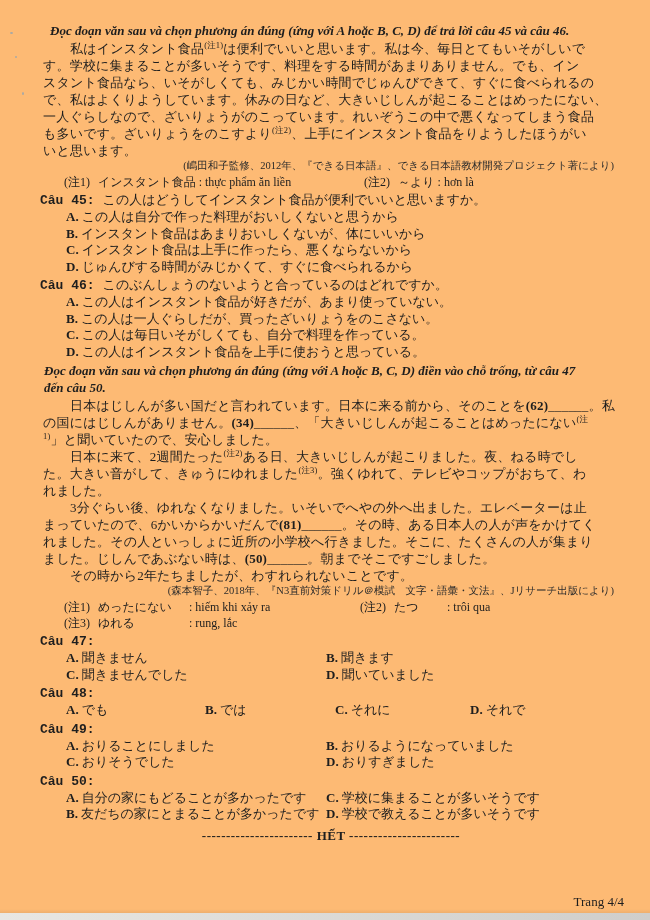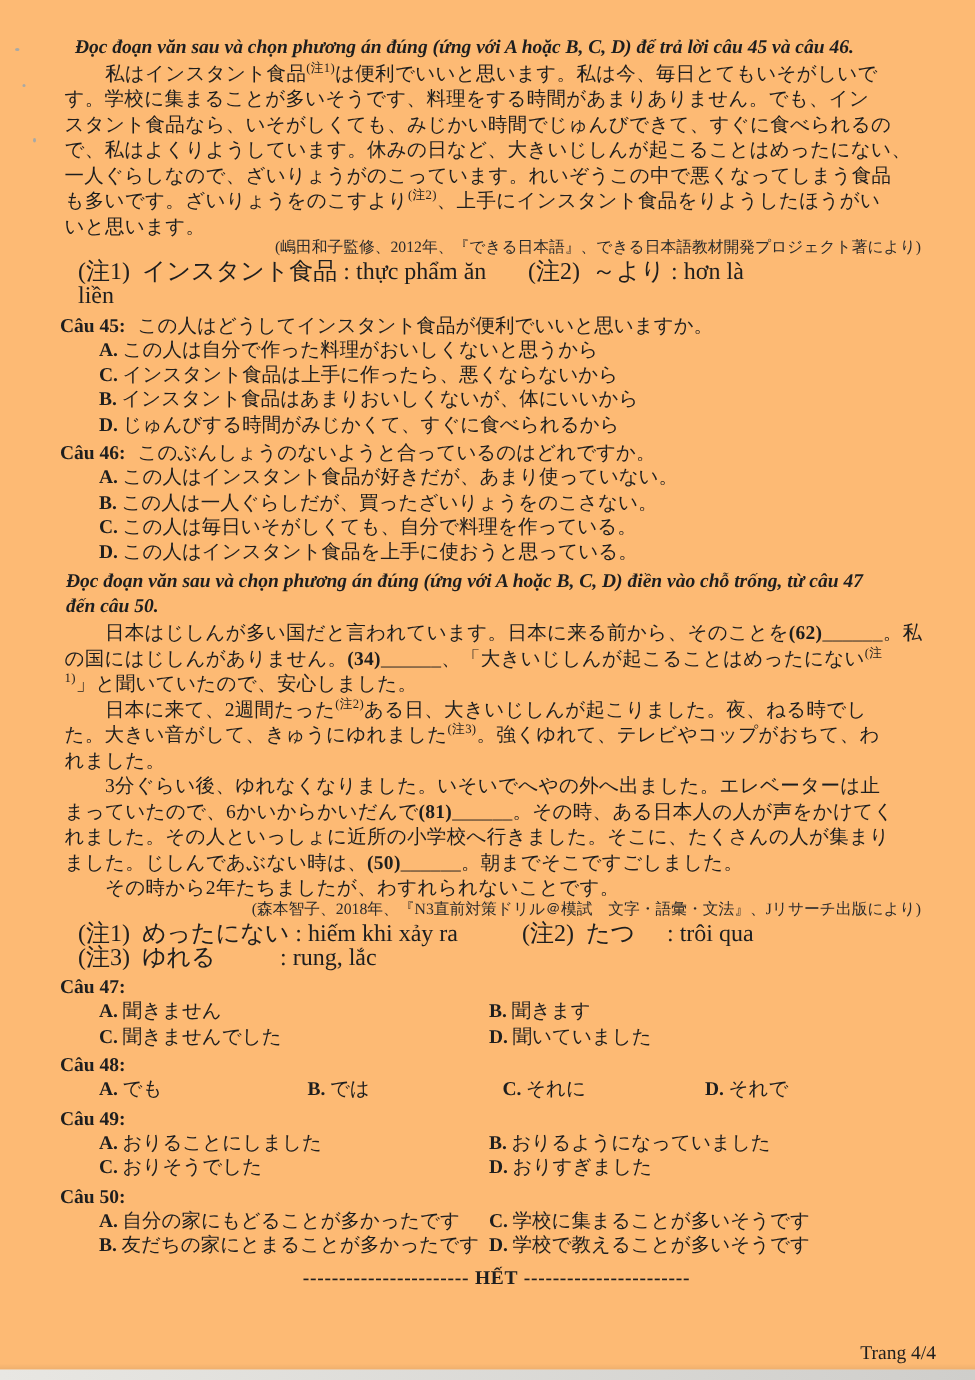--- a/index.html
+++ b/index.html
@@ -39,34 +39,35 @@
 
   .citation {
     font-size: 10.5px;
     line-height: 13px;
     text-align: right;
     padding-right: 8px;
     color: #2b2b2b;
     white-space: nowrap;
   }
 
-  .notes { font-size: 16px; line-height: 16px; margin-top: 2px; margin-left: 12px; }
+  .notes { font-size: 12px; line-height: 16px; margin-top: 2px; margin-left: 24px; }
   .notes-flex { display: flex; }
   .note-ref { margin-right: 8px; }
   .note-term { display: inline-block; }
   .n1-left { width: 300px; }
   .n2-left { width: 296px; }
   .n2-term { min-width: 88px; }
   .n2b-term { min-width: 50px; }
 
   .q-block { margin-top: 3px; }
   .q-stem {
     font-size: 13px;
     line-height: 16px;
     white-space: nowrap;
+    font-family: Liberation Mono, monospace;
   }
   .q-num { font-weight: bold; margin-right: 8px; }
   .opt {
     font-size: 13px;
     line-height: 16.5px;
     white-space: nowrap;
   }
   .opts-1col .opt { padding-left: 26px; }
   .opt-label { font-weight: bold; margin-right: 3px; }
   .opts-grid2 {
@@ -146,22 +147,22 @@
         <span>: hơn là</span>
       </span>
     </div>
 
     <div class="q-block">
       <div class="q-stem">
         <span class="q-num">Câu 45:</span><span>この人はどうしてインスタント食品が便利でいいと思いますか。</span>
       </div>
       <div class="opts-1col">
         <div class="opt"><span class="opt-label">A.</span><span>この人は自分で作った料理がおいしくないと思うから</span></div>
+        <div class="opt"><span class="opt-label">B.</span><span>インスタント食品はあまりおいしくないが、体にいいから</span></div>
         <div class="opt"><span class="opt-label">C.</span><span>インスタント食品は上手に作ったら、悪くならないから</span></div>
-        <div class="opt"><span class="opt-label">B.</span><span>インスタント食品はあまりおいしくないが、体にいいから</span></div>
         <div class="opt"><span class="opt-label">D.</span><span>じゅんびする時間がみじかくて、すぐに食べられるから</span></div>
       </div>
     </div>
 
     <div class="q-block">
       <div class="q-stem">
         <span class="q-num">Câu 46:</span><span>このぶんしょうのないようと合っているのはどれですか。</span>
       </div>
       <div class="opts-1col">
         <div class="opt"><span class="opt-label">A.</span><span>この人はインスタント食品が好きだが、あまり使っていない。</span></div>

